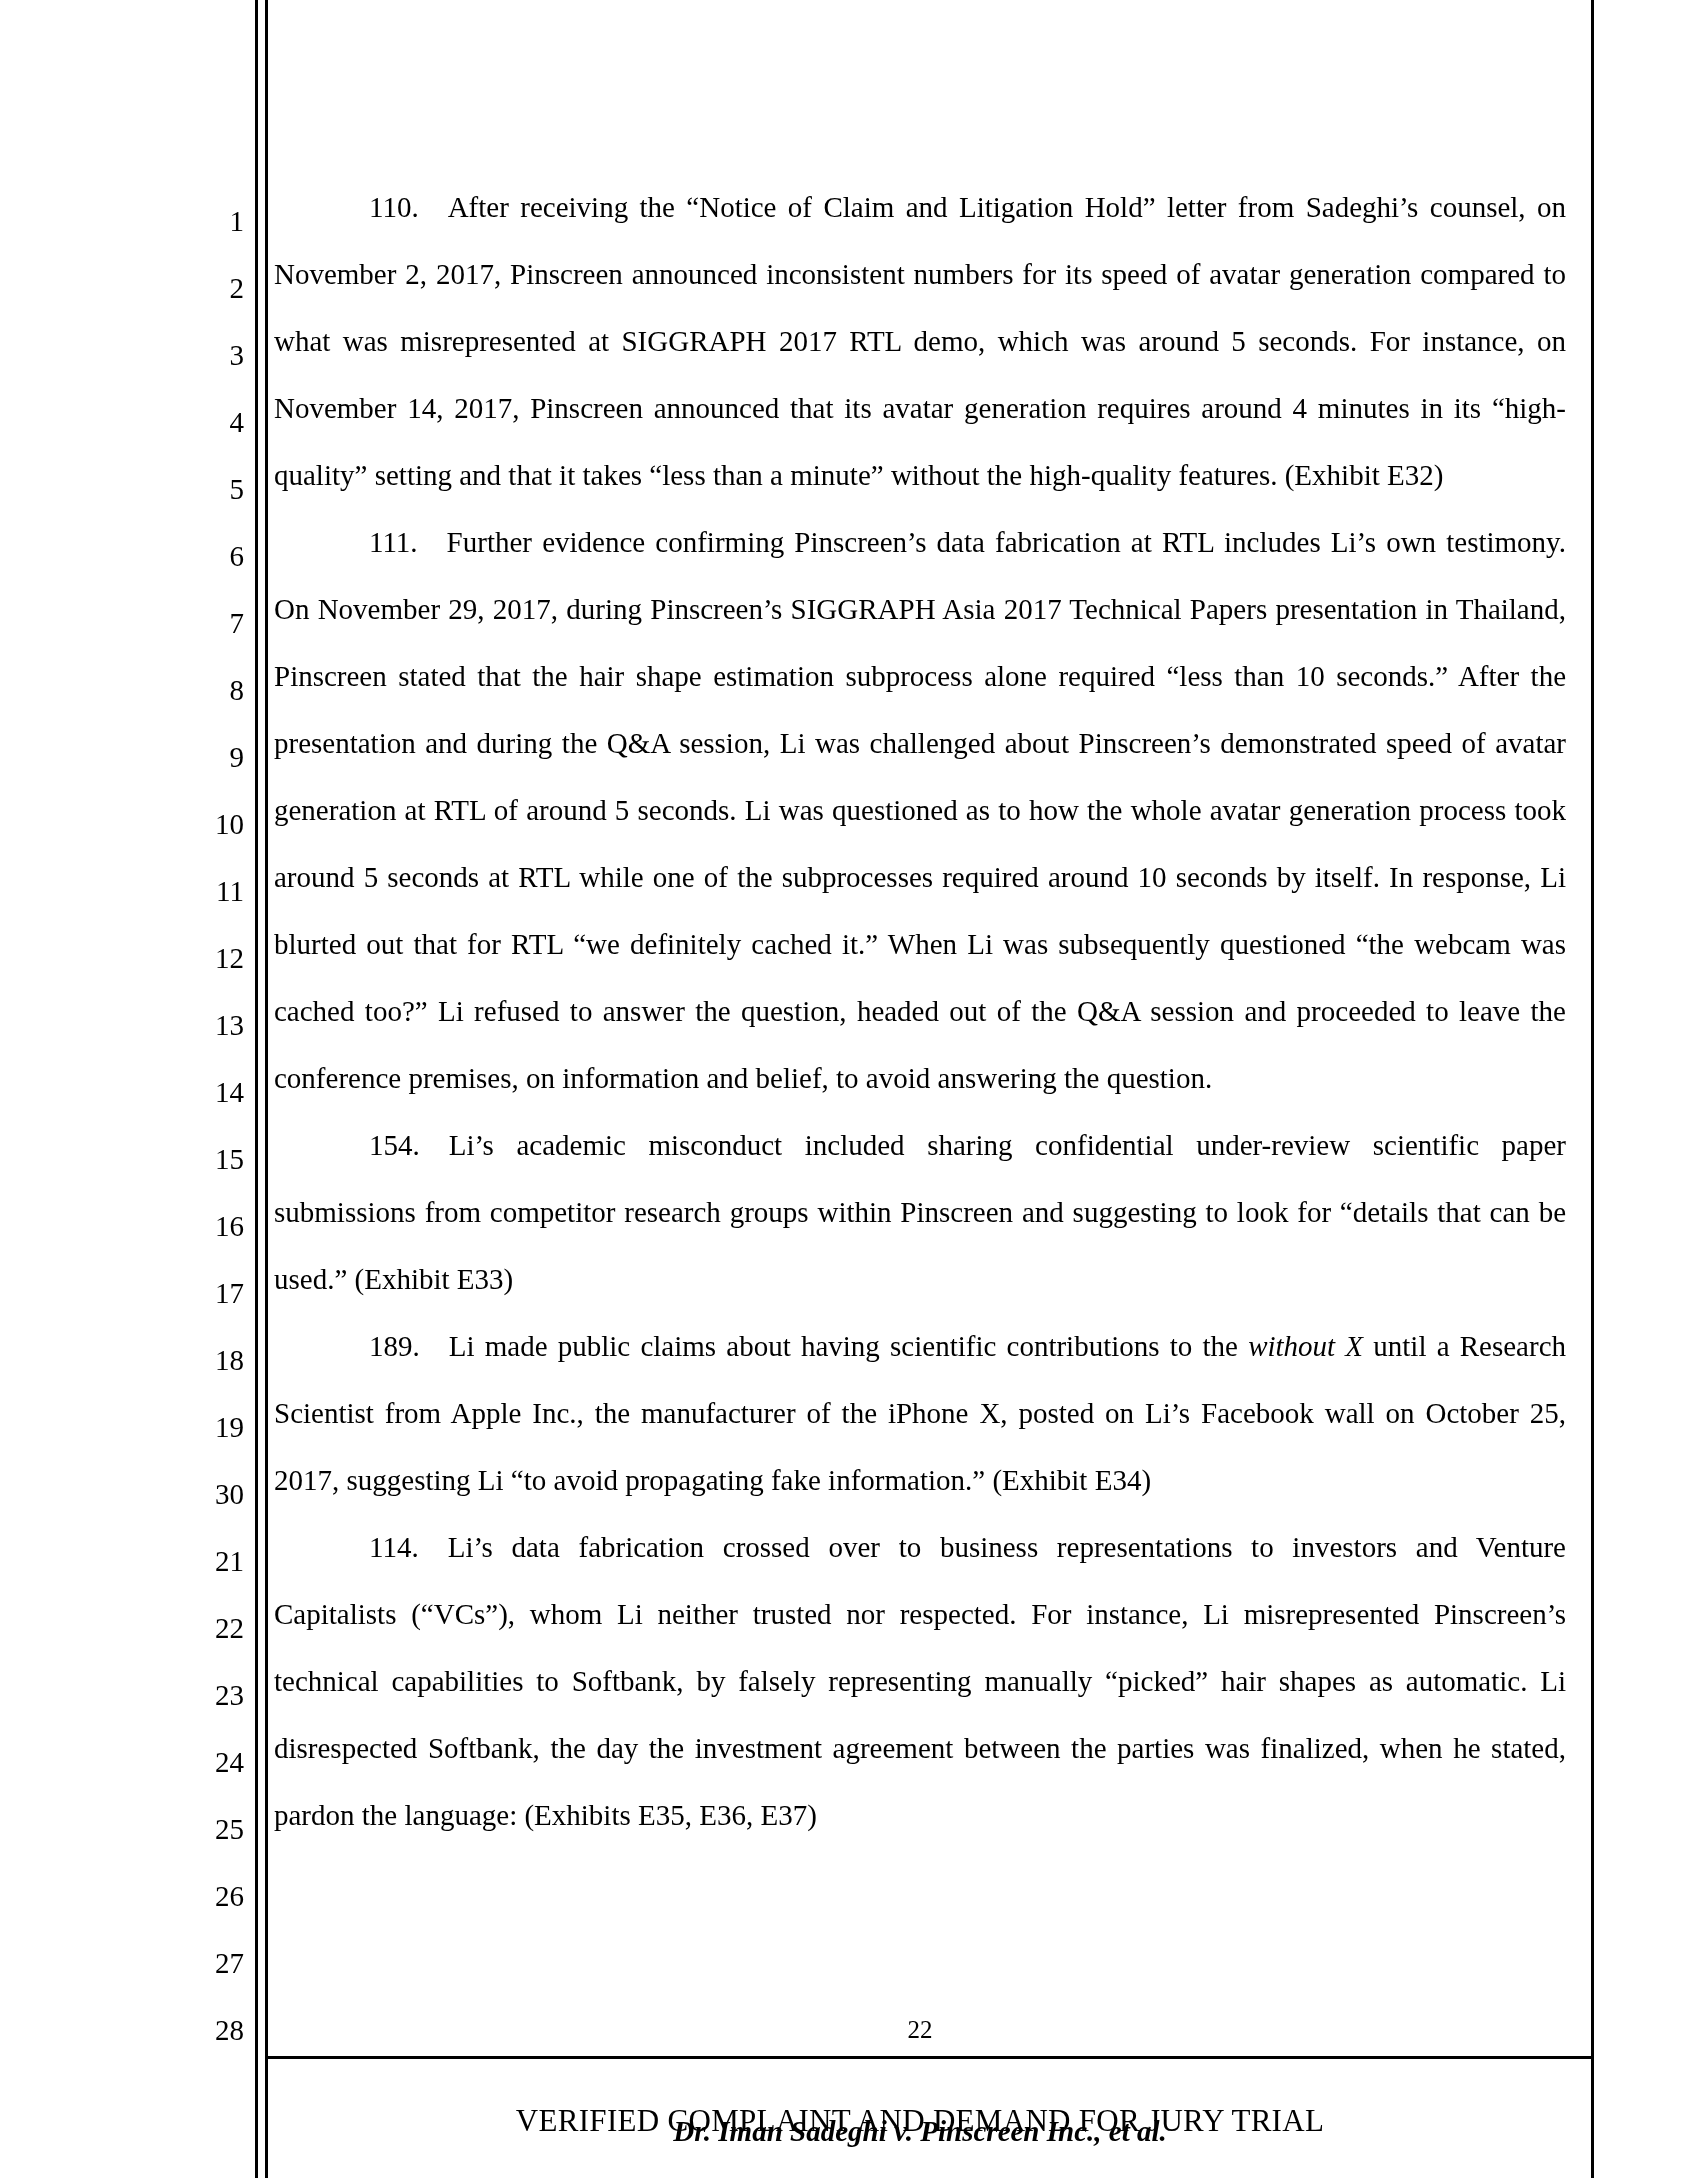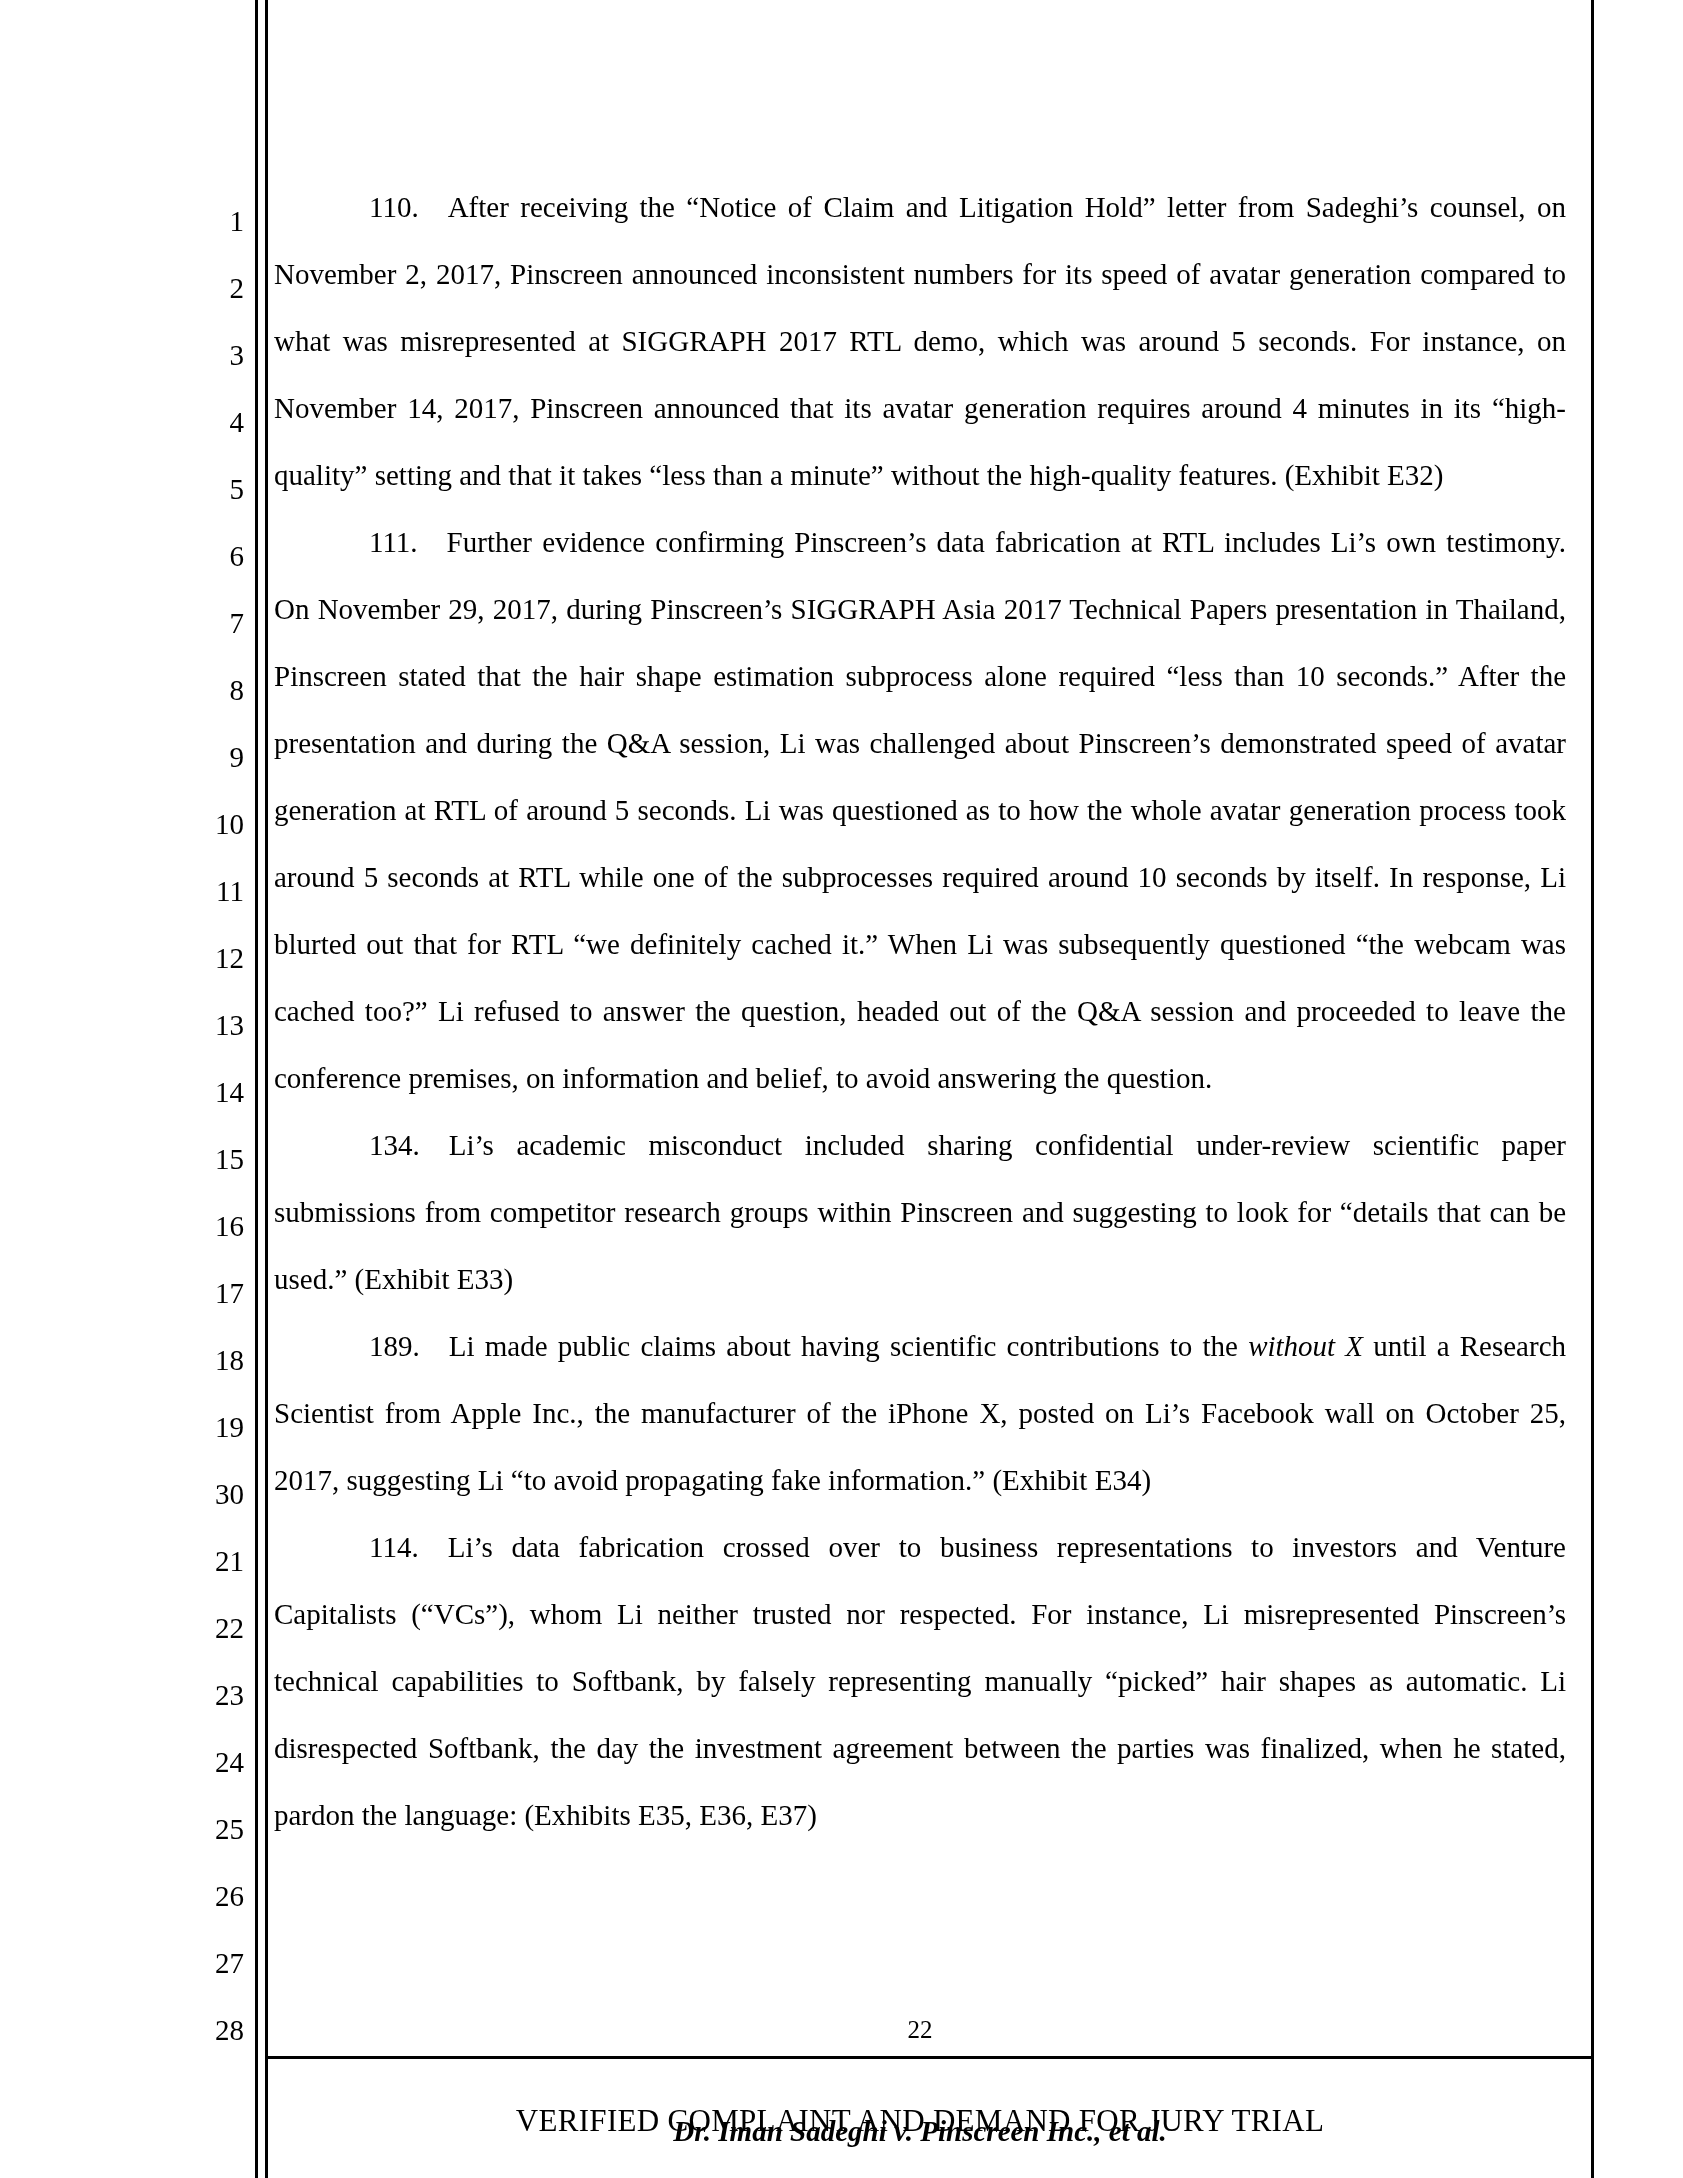--- a/index.html
+++ b/index.html
@@ -159,21 +159,21 @@
     <div>24</div>
     <div>25</div>
     <div>26</div>
     <div>27</div>
     <div>28</div>
   </div>
 
   <div class="body-col">
     <p class="para">110. After receiving the “Notice of Claim and Litigation Hold” letter from Sadeghi’s counsel, on November 2, 2017, Pinscreen announced inconsistent numbers for its speed of avatar generation compared to what was misrepresented at SIGGRAPH 2017 RTL demo, which was around 5 seconds. For instance, on November 14, 2017, Pinscreen announced that its avatar generation requires around 4 minutes in its “high-quality” setting and that it takes “less than a minute” without the high-quality features. (Exhibit E32)</p>
     <p class="para">111. Further evidence confirming Pinscreen’s data fabrication at RTL includes Li’s own testimony. On November 29, 2017, during Pinscreen’s SIGGRAPH Asia 2017 Technical Papers presentation in Thailand, Pinscreen stated that the hair shape estimation subprocess alone required “less than 10 seconds.” After the presentation and during the Q&amp;A session, Li was challenged about Pinscreen’s demonstrated speed of avatar generation at RTL of around 5 seconds. Li was questioned as to how the whole avatar generation process took around 5 seconds at RTL while one of the subprocesses required around 10 seconds by itself. In response, Li blurted out that for RTL “we definitely cached it.” When Li was subsequently questioned “the webcam was cached too?” Li refused to answer the question, headed out of the Q&amp;A session and proceeded to leave the conference premises, on information and belief, to avoid answering the question.</p>
-    <p class="para">134. Li’s academic misconduct included sharing confidential under-review scientific paper submissions from competitor research groups within Pinscreen and suggesting to look for “details that can be used.” (Exhibit E33)</p>
+    <p class="para">154. Li’s academic misconduct included sharing confidential under-review scientific paper submissions from competitor research groups within Pinscreen and suggesting to look for “details that can be used.” (Exhibit E33)</p>
     <p class="para"><span>189. Li made public claims about having scientific contributions to the </span><span class="it">without X</span><span> until a Research Scientist from Apple Inc., the manufacturer of the iPhone X, posted on Li’s Facebook wall on October 25, 2017, suggesting Li “to avoid propagating fake information.” (Exhibit E34)</span></p>
     <p class="para">114. Li’s data fabrication crossed over to business representations to investors and Venture Capitalists (“VCs”), whom Li neither trusted nor respected. For instance, Li misrepresented Pinscreen’s technical capabilities to Softbank, by falsely representing manually “picked” hair shapes as automatic. Li disrespected Softbank, the day the investment agreement between the parties was finalized, when he stated, pardon the language: (Exhibits E35, E36, E37)</p>
   </div>
 
   <div class="page-number">22</div>
   <div class="footer-rule"></div>
   <div class="footer-title">VERIFIED COMPLAINT AND DEMAND FOR JURY TRIAL</div>
   <div class="footer-caption">Dr. Iman Sadeghi v. Pinscreen Inc., et al.</div>
 
 </div>

